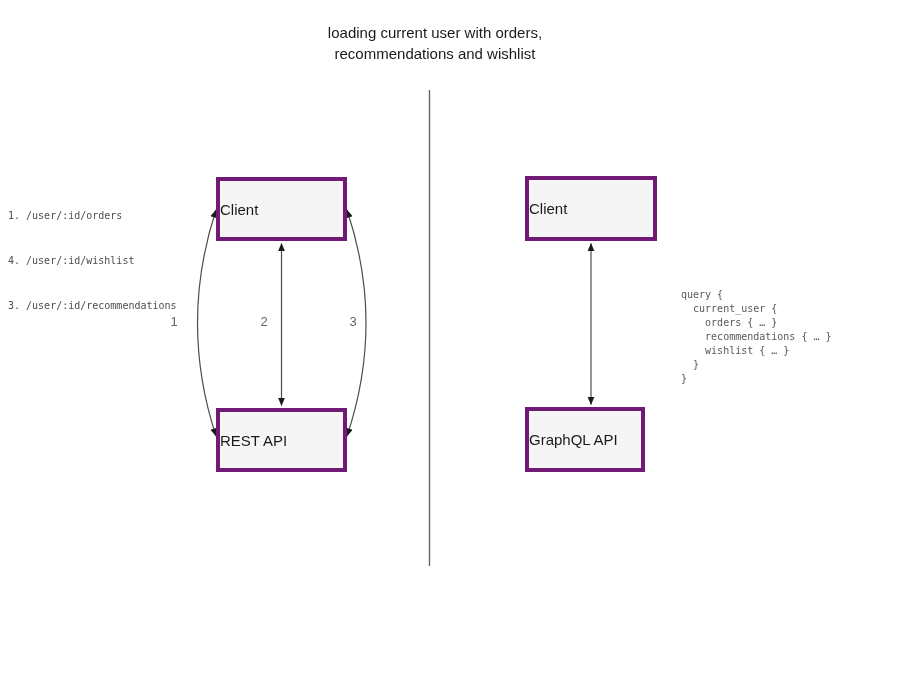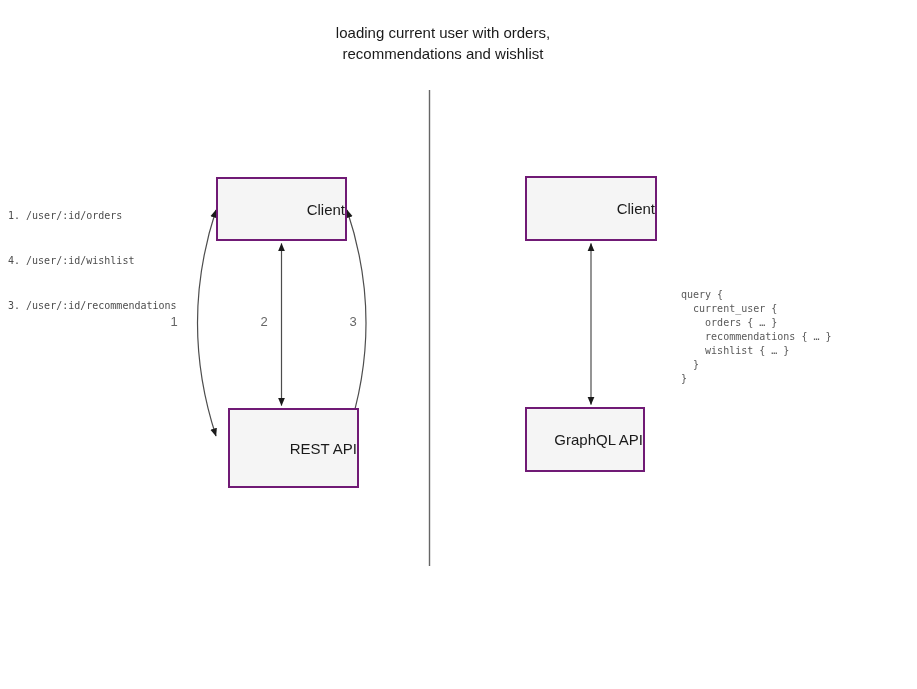--- a/index.html
+++ b/index.html
@@ -10,48 +10,48 @@
   #canvas {
     position: relative;
     width: 917px;
     height: 689px;
     background: #ffffff;
     overflow: hidden;
     font-family: "Liberation Sans", sans-serif;
   }
   .title {
     position: absolute;
-    left: 8px;
+    left: 0;
     top: 22px;
     width: 870px;
     text-align: center;
     font-size: 15px;
     line-height: 21px;
     color: #1a1a1a;
   }
   svg.wires {
     position: absolute;
     left: 0;
     top: 0;
     width: 917px;
     height: 689px;
   }
   .node {
     position: absolute;
     background: #f5f5f5;
-    border: 2px solid #701a75;
+    border: 4px solid #701a75;
     display: flex;
     align-items: center;
-    justify-content: flex-end;
+    justify-content: flex-start;
     font-size: 15px;
     color: #1a1a1a;
     box-sizing: border-box;
   }
   #left-client  { left: 216px; top: 177px; width: 131px; height: 64px; }
-  #rest-api     { left: 228px; top: 408px; width: 131px; height: 80px; }
+  #rest-api     { left: 216px; top: 408px; width: 131px; height: 64px; }
   #right-client { left: 525px; top: 176px; width: 132px; height: 65px; }
   #graphql-api  { left: 525px; top: 407px; width: 120px; height: 65px; }
   .endpoints {
     position: absolute;
     left: 8px;
     top: 178px;
     font-family: "DejaVu Sans Mono", monospace;
     font-size: 10px;
     line-height: 15px;
     color: #4d4d4d;

